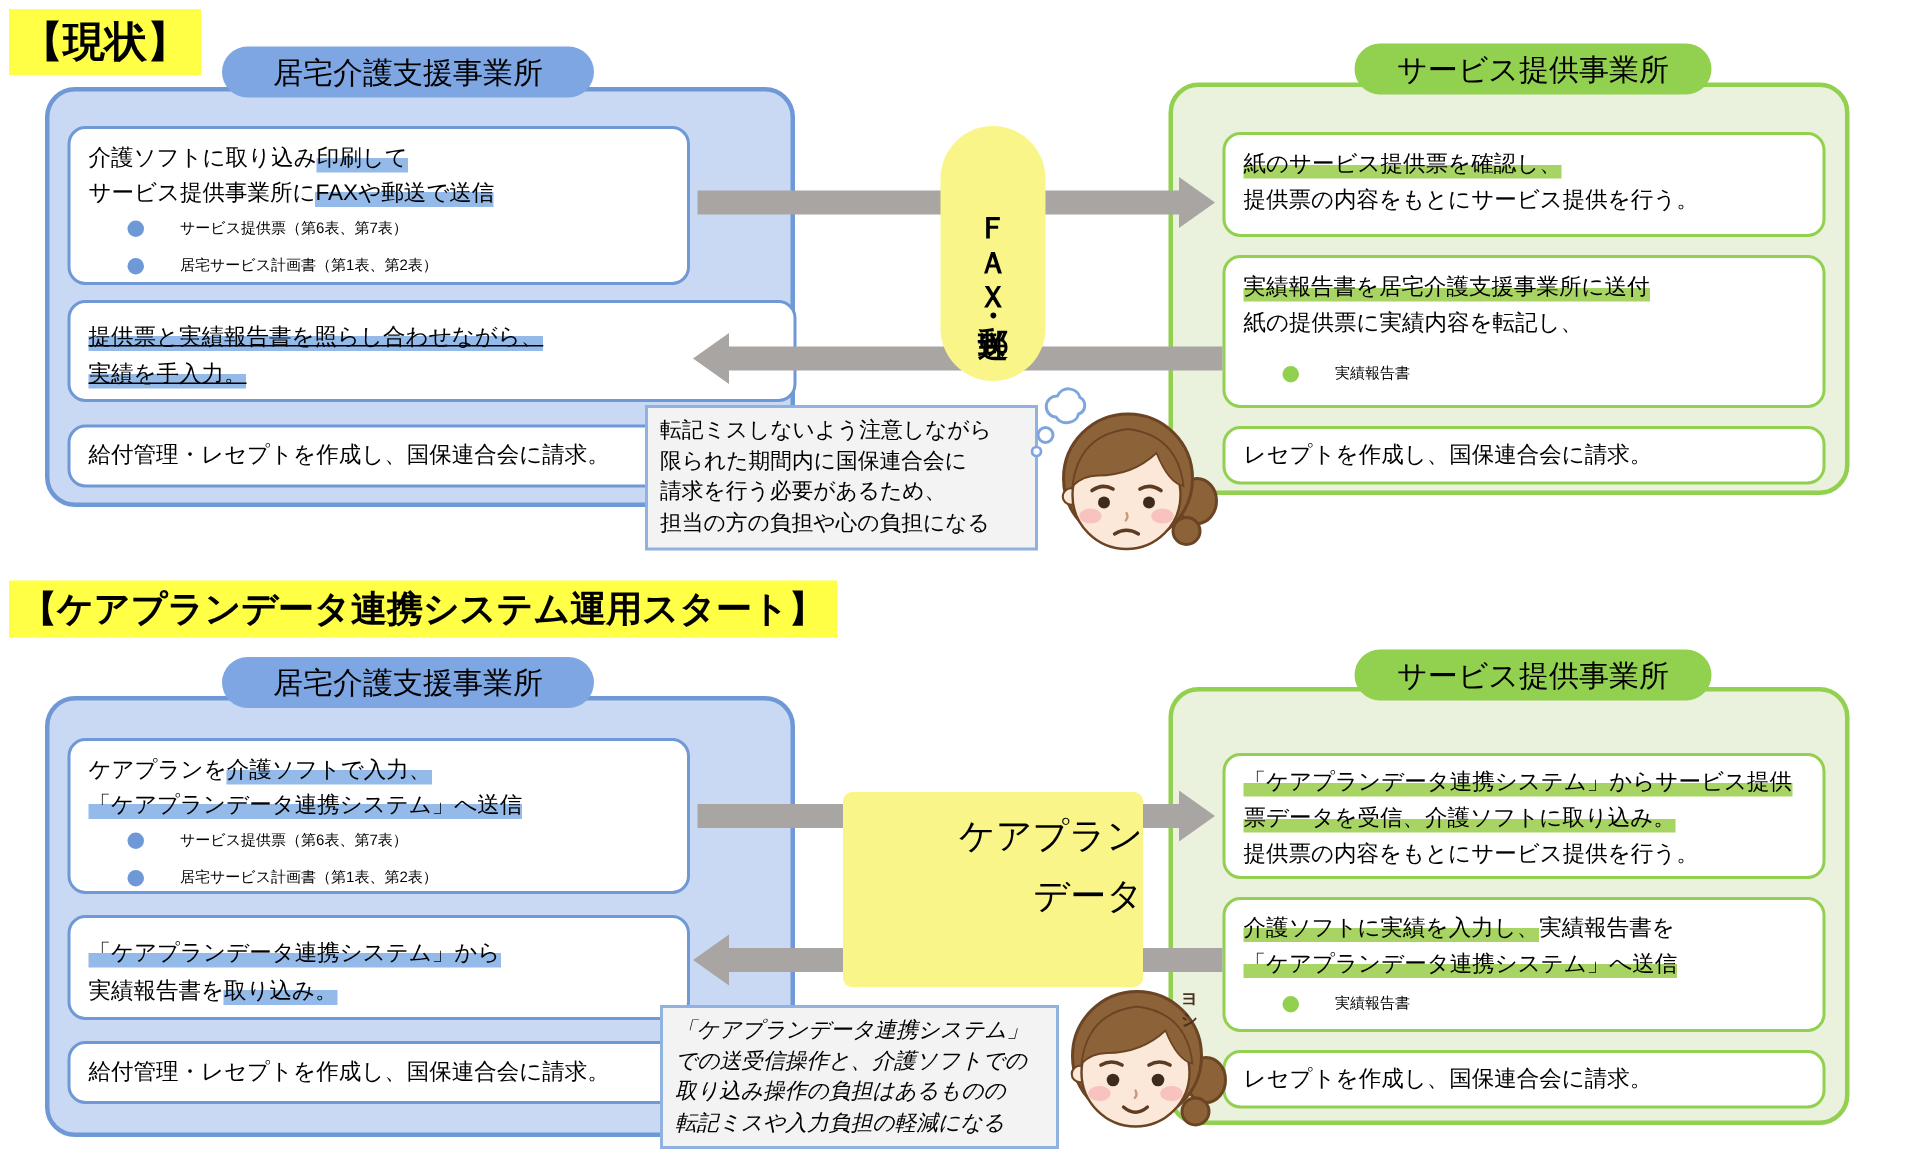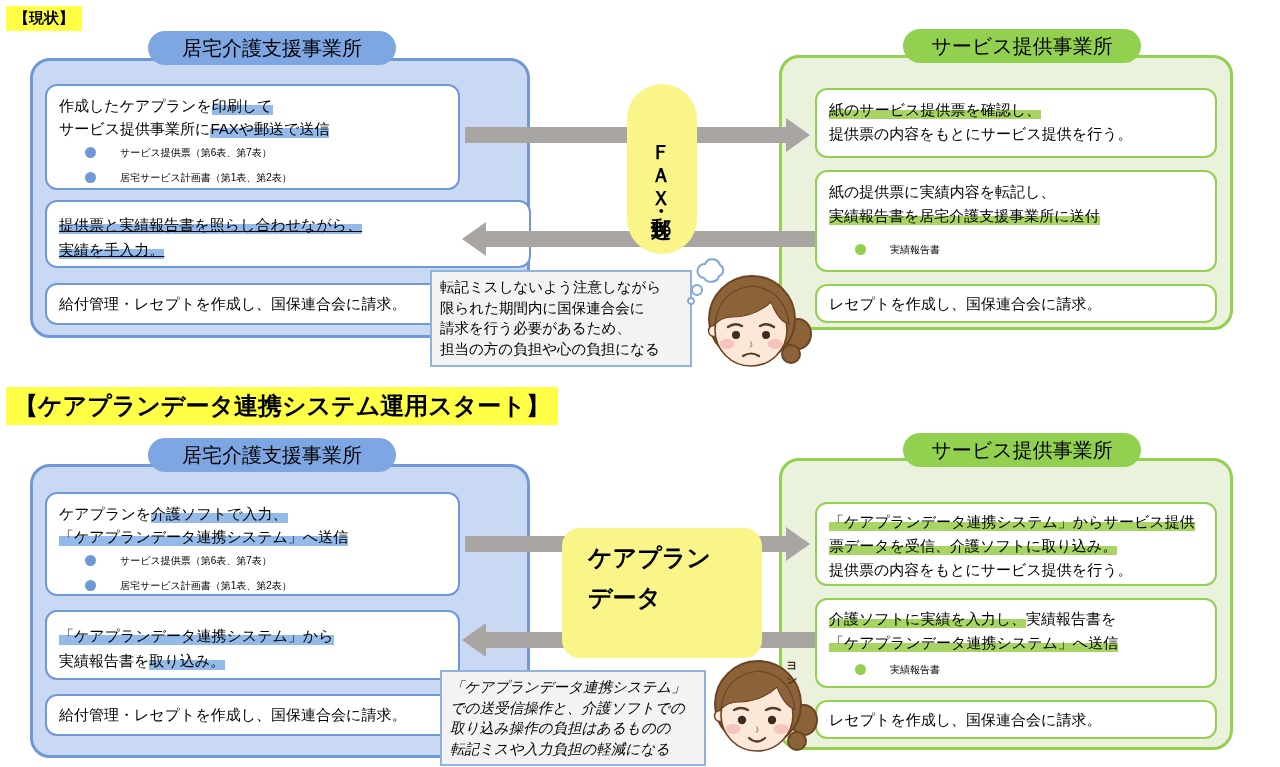--- a/index.html
+++ b/index.html
@@ -40,47 +40,47 @@
   .head-r { position:absolute; width:0; height:0; border-top:17px solid transparent;
     border-bottom:17px solid transparent; border-left:24px solid #A8A5A3; z-index:3; }
   .head-l { position:absolute; width:0; height:0; border-top:17px solid transparent;
     border-bottom:17px solid transparent; border-right:24px solid #A8A5A3; z-index:3; }
   .oval-yellow {
     position:absolute; background:#F9F588; border-radius:36px; z-index:4;
     display:flex; align-items:center; justify-content:center;
   }
   .vtext { writing-mode:vertical-rl; text-orientation:upright; font-weight:bold; font-size:20px; letter-spacing:3px; }
   .ybox {
-    position:absolute; background:#F9F588; border-radius:18px; z-index:4;
-    font-size:24px; font-weight:bold; line-height:40px; padding:10px 0 0 26px; white-space:nowrap;
+    position:absolute; background:#F9F588; border-radius:6px; z-index:4;
+    font-size:24px; font-weight:normal; line-height:40px; padding:10px 0 0 26px; white-space:nowrap;text-align:right;
   }
   .note {
     position:absolute; background:#F3F3F3; border:2px solid #8FB2E0; z-index:5;
     padding:5px 8px; font-size:14.5px; line-height:20.5px; white-space:nowrap;
   }
   .figure { position:absolute; z-index:6; }
   .yoshi {
     position:absolute; z-index:7; writing-mode:vertical-rl; text-orientation:upright;
     font-size:11px; font-weight:bold; color:#4A3220; letter-spacing:1px;
   }
 </style>
 </head>
 <body>
 
 <div class="canvas">
 
-  <div class="heading" style="left:6px; top:6px; font-size:15px;">【現状】</div>
+  <div class="heading" style="left:6px; top:6px; font-size:28px;">【現状】</div>
 
   <div class="container-blue" style="left:30px; top:58px; width:500px; height:280px;"></div>
   <div class="pill pill-blue" style="left:148px; top:31px; width:248px; height:34px;">
     <span>居宅介護支援事業所</span>
   </div>
 
   <div class="wbox b-blue" style="left:45px; top:84px; width:415px; height:106px;">
-    <div><span>作成したケアプランを</span><span class="hlb">印刷して</span></div>
+    <div><span>介護ソフトに取り込み</span><span class="hlb">印刷して</span></div>
     <div><span>サービス提供事業所に</span><span class="hlb">FAXや郵送で送信</span></div>
     <div class="bullet-row">
       <span class="dot dot-blue"></span>
       <span>サービス提供票（第6表、第7表）</span>
     </div>
     <div class="bullet-row">
       <span class="dot dot-blue"></span>
       <span>居宅サービス計画書（第1表、第2表）</span>
     </div>
   </div>
@@ -107,22 +107,22 @@
   <div class="pill pill-green" style="left:903px; top:29px; width:238px; height:34px;">
     <span>サービス提供事業所</span>
   </div>
 
   <div class="wbox b-green" style="left:815px; top:88px; width:402px; height:70px;">
     <div><span class="hlg">紙のサービス提供票を確認し、</span></div>
     <div>提供票の内容をもとにサービス提供を行う。</div>
   </div>
 
   <div class="wbox b-green" style="left:815px; top:170px; width:402px; height:102px;">
+    <div><span class="hlg">実績報告書を居宅介護支援事業所に送付</span></div>
     <div>紙の提供票に実績内容を転記し、</div>
-    <div><span class="hlg">実績報告書を居宅介護支援事業所に送付</span></div>
     <div class="bullet-row" style="margin-top:9px;">
       <span class="dot dot-green"></span>
       <span>実績報告書</span>
     </div>
   </div>
 
   <div class="wbox b-green" style="left:815px; top:284px; width:402px; height:39px; padding-top:6px;">
     <div>レセプトを作成し、国保連合会に請求。</div>
   </div>
 

